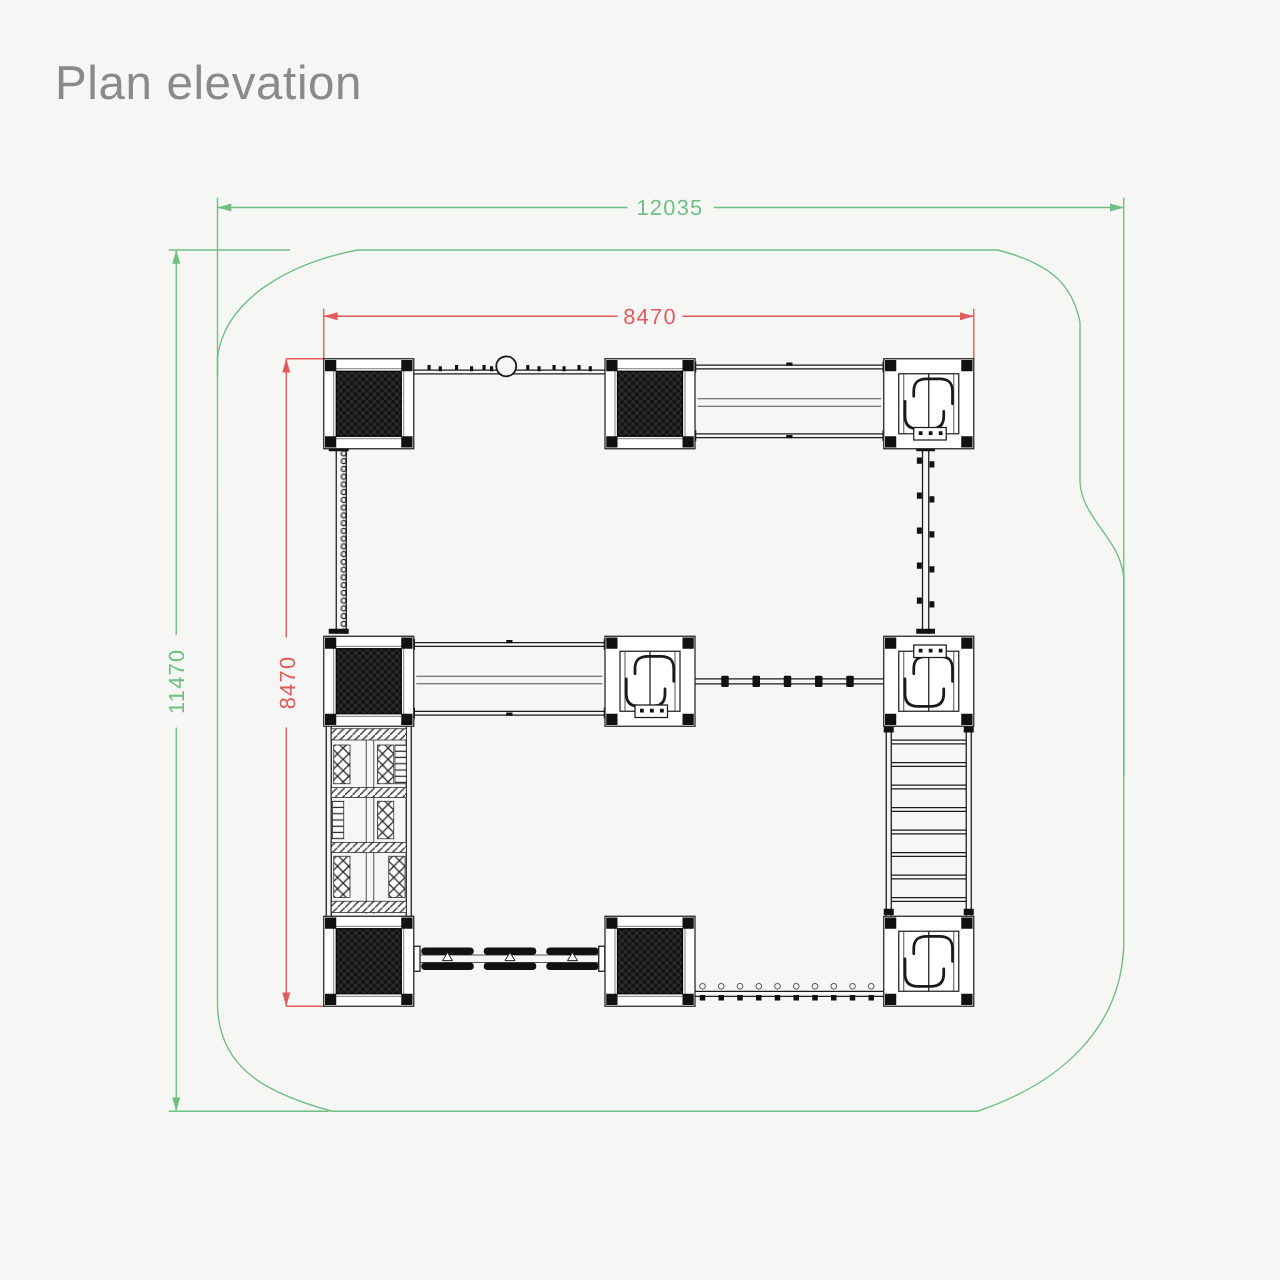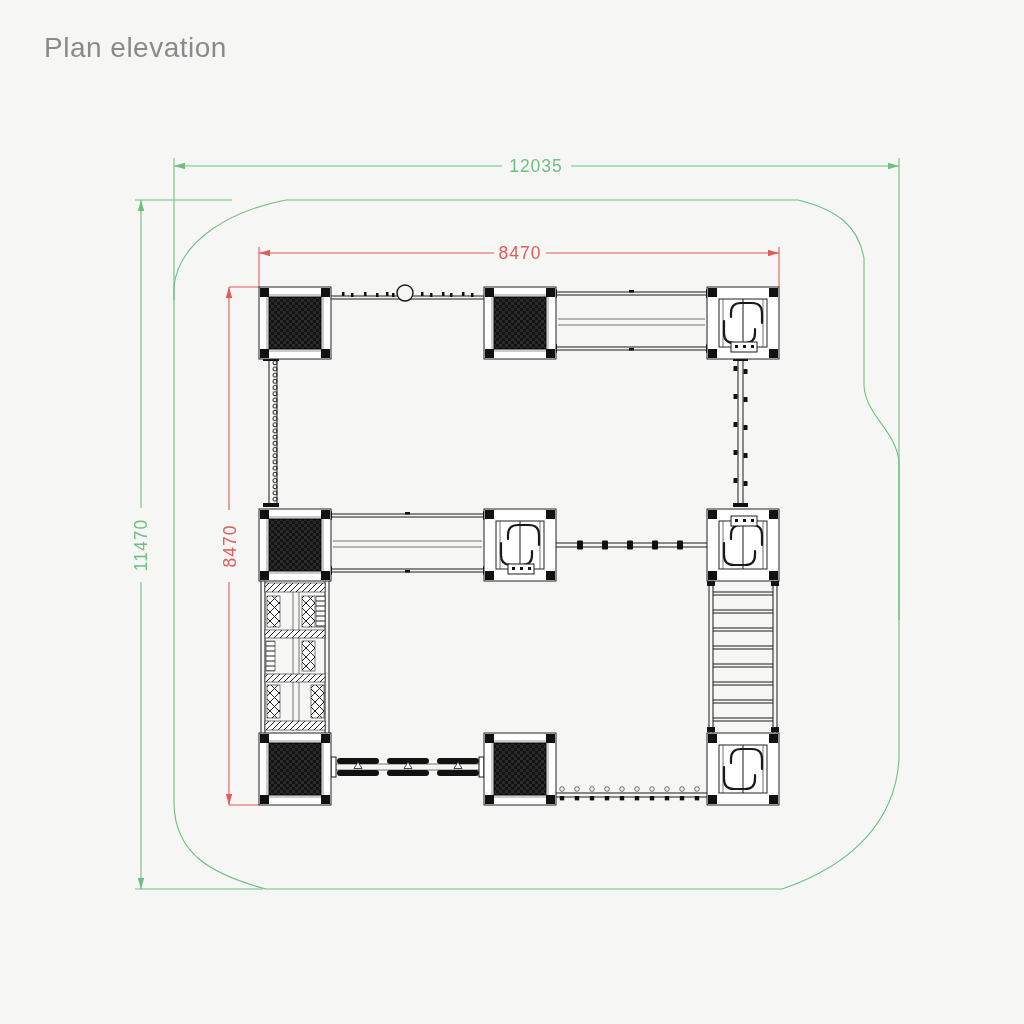--- a/index.html
+++ b/index.html
@@ -1,18 +1,18 @@
 <!DOCTYPE html>
 <html><head>
 <meta charset="utf-8">
 <style>
   html,body{margin:0;padding:0;background:#f6f6f5;}
   #stage{position:relative;width:1024px;height:1024px;background:#f6f6f5;overflow:hidden;
          font-family:"Liberation Sans",sans-serif;}
-  #title{position:absolute;left:44px;top:32px;font-size:28px;color:#8a8a8a;letter-spacing:.5px;}
+  #title{position:absolute;left:44px;top:46px;font-size:38px;color:#8a8a8a;letter-spacing:.5px;}
   svg{position:absolute;left:0;top:0;}
   .k{stroke:#1a1a1a;fill:none;stroke-width:1;}
   .k2{stroke:#1a1a1a;fill:none;stroke-width:2.2;stroke-linecap:round;}
   .thin{stroke:#3a3a3a;fill:none;stroke-width:.7;}
   .blk{fill:#111;stroke:none;}
   .wfill{fill:#fff;}
   .g{stroke:#6fbf82;fill:none;stroke-width:1.1;}
   .r{stroke:#e05b5b;fill:none;stroke-width:1.1;}
   .ga{fill:#6fbf82;stroke:none;}
   .ra{fill:#e05b5b;stroke:none;}

